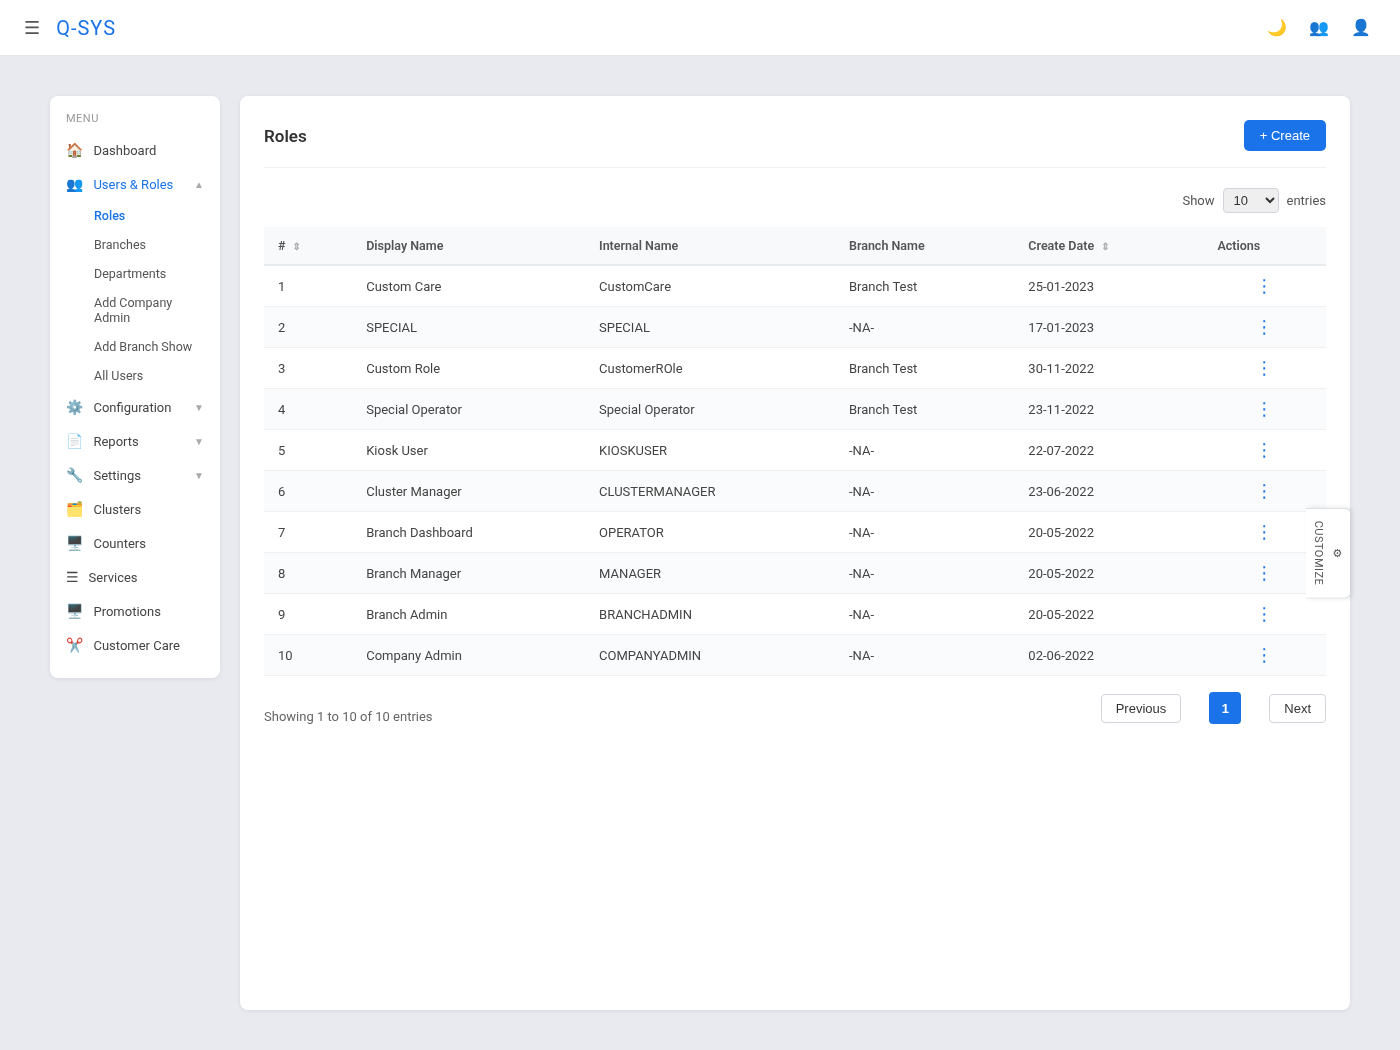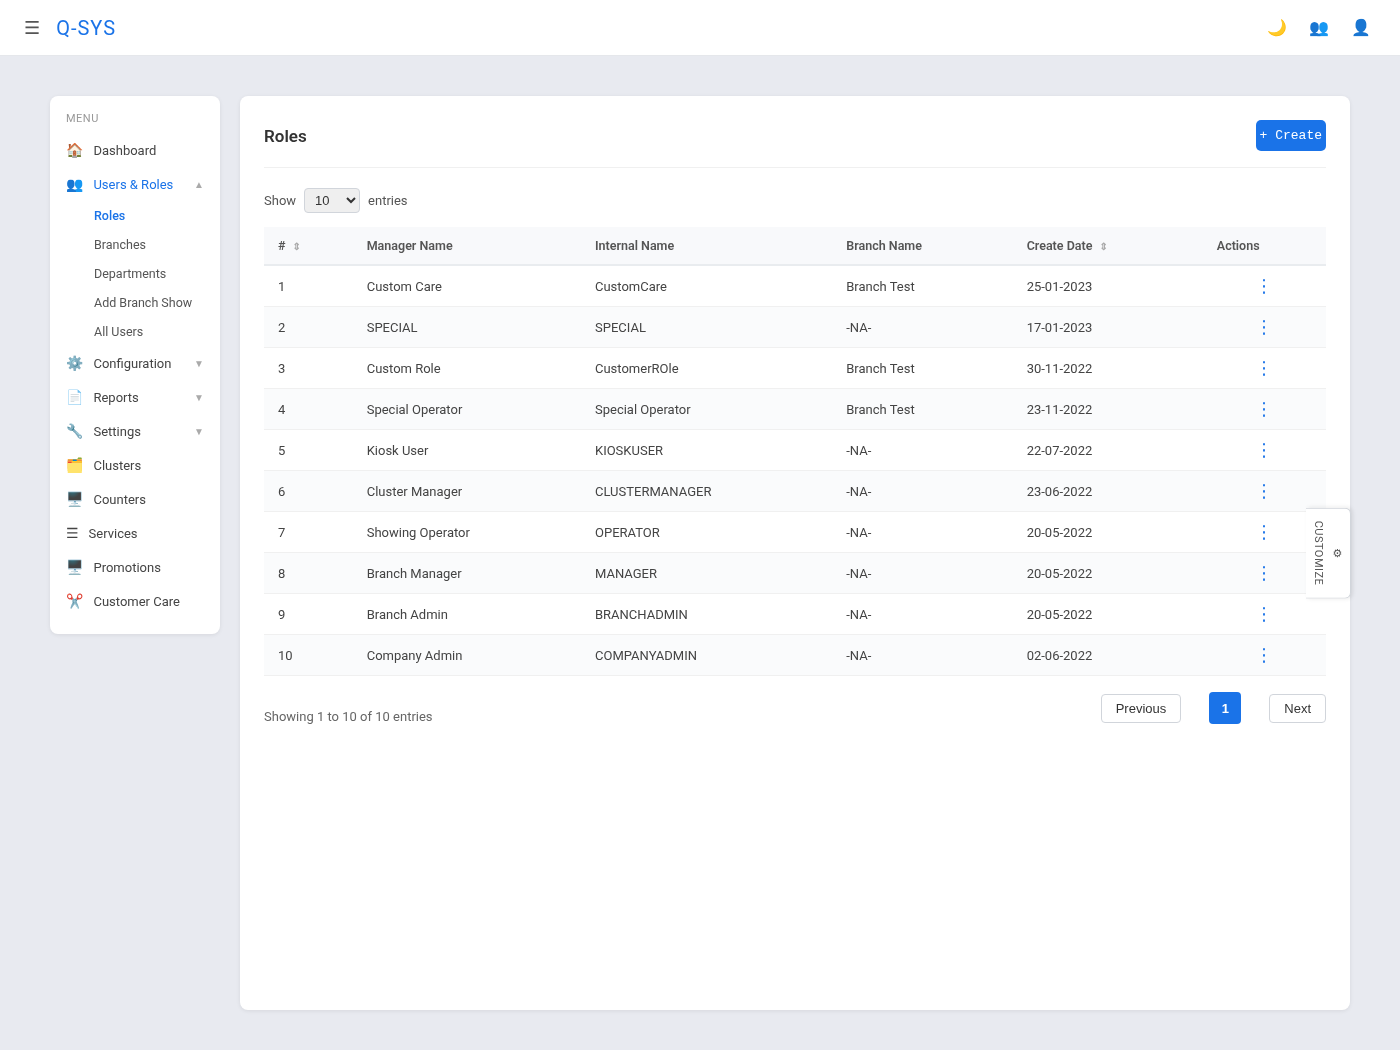--- a/index.html
+++ b/index.html
@@ -133,33 +133,32 @@
     .page-title {
       font-size: 17px;
       font-weight: 600;
       color: #333;
     }
     .btn-create {
       background: #1a73e8;
       color: #fff;
       border: none;
       border-radius: 5px;
-      padding: 8px 4px;
+      padding: 8px 16px;
       font-size: 13px;
       cursor: pointer;
       display: flex;
       align-items: center;
       gap: 5px;
-      font-family: Liberation Mono, monospace;
     }
 
     
     .table-controls {
       display: flex;
-      justify-content: flex-start;
+      justify-content: flex-end;
       align-items: center;
       margin-bottom: 14px;
     }
     .show-entries {
       display: flex;
       align-items: center;
       gap: 8px;
       font-size: 13px;
       color: #555;
     }
@@ -323,20 +322,21 @@
 
     <div class="sidebar-item active">
       <span class="icon">👥</span>
       <span>Users &amp; Roles</span>
       <span class="arrow">▲</span>
     </div>
     <div class="sidebar-sub">
       <span class="sidebar-sub-item active">Roles</span>
       <span class="sidebar-sub-item">Branches</span>
       <span class="sidebar-sub-item">Departments</span>
+      <span class="sidebar-sub-item">Add Company Admin</span>
       <span class="sidebar-sub-item">Add Branch Show</span>
       <span class="sidebar-sub-item">All Users</span>
     </div>
 
     <div class="sidebar-item">
       <span class="icon">⚙️</span>
       <span>Configuration</span>
       <span class="arrow">▼</span>
     </div>
 
@@ -397,21 +397,21 @@
         <span>entries</span>
       </div>
     </div>
 
     <table class="data-table">
       <thead>
         <tr>
           <th class="sortable">
             # <span class="sort-icon">⇕</span>
           </th>
-          <th>Manager Name</th>
+          <th>Display Name</th>
           <th>Internal Name</th>
           <th>Branch Name</th>
           <th class="sortable">
             Create Date <span class="sort-icon">⇕</span>
           </th>
           <th>Actions</th>
         </tr>
       </thead>
       <tbody id="table-body">
       <tr>
@@ -469,21 +469,21 @@
       <td>Cluster Manager</td>
       <td>CLUSTERMANAGER</td>
       <td>-NA-</td>
       <td>23-06-2022</td>
       <td class="actions">
         <span class="action-dots">⋮</span>
       </td>
     </tr>
           <tr>
       <td>7</td>
-      <td>Showing Operator</td>
+      <td>Branch Dashboard</td>
       <td>OPERATOR</td>
       <td>-NA-</td>
       <td>20-05-2022</td>
       <td class="actions">
         <span class="action-dots">⋮</span>
       </td>
     </tr>
           <tr>
       <td>8</td>
       <td>Branch Manager</td>

